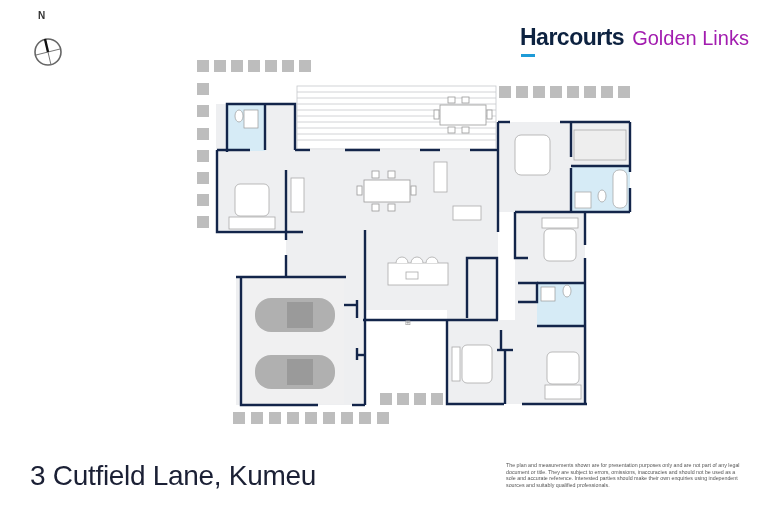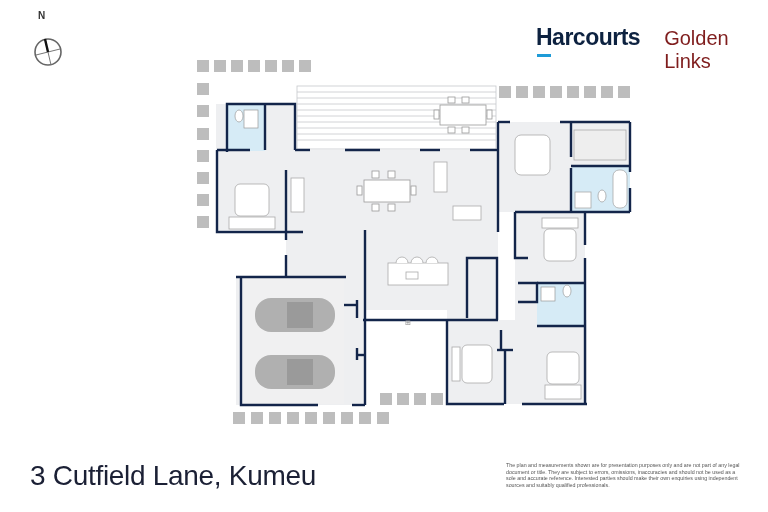--- a/index.html
+++ b/index.html
@@ -1,22 +1,22 @@
 <!DOCTYPE html>
 <html><head>
 <meta charset="utf-8">
 <style>
   html, body { margin:0; padding:0; background:#ffffff; }
   body { width:768px; height:512px; position:relative; overflow:hidden; font-family:"Liberation Sans", sans-serif; }
   .compass { position:absolute; left:28px; top:8px; width:44px; height:60px; }
   .compass-n { position:absolute; left:10px; top:2px; font-size:10px; font-weight:bold; color:#333; }
-  .brand { position:absolute; left:536px; top:24px; height:30px; display:flex; align-items:baseline; }
+  .brand { position:absolute; left:520px; top:24px; height:30px; display:flex; align-items:baseline; }
   .brand-main { font-family:"Liberation Sans", sans-serif; font-weight:bold; font-size:23px; color:#0d2240; letter-spacing:-0.5px; position:relative; }
   .brand-main::after { content:""; position:absolute; left:1px; bottom:-6px; width:14px; height:3px; background:#1e9bd7; }
-  .brand-sub { font-family:"Liberation Sans", sans-serif; font-size:20px; color:#7f1d1d; margin-left:24px; }
+  .brand-sub { font-family:"Liberation Sans", sans-serif; font-size:20px; color:#a21caf; margin-left:8px; }
   .address { position:absolute; left:30px; top:460px; font-family:"Liberation Sans", sans-serif; font-size:28px; color:#1b2035; letter-spacing:-0.3px; }
   .disclaimer { position:absolute; left:506px; top:462px; width:240px; font-family:"Liberation Sans", sans-serif; font-size:5.3px; line-height:6.6px; color:#555; }
   .plan { position:absolute; left:0; top:0; }
 </style>
 </head>
 <body>
 
 <div class="compass">
   <span class="compass-n">N</span>
   <svg width="44" height="60" viewBox="0 0 44 60" style="position:absolute;left:0;top:0">

